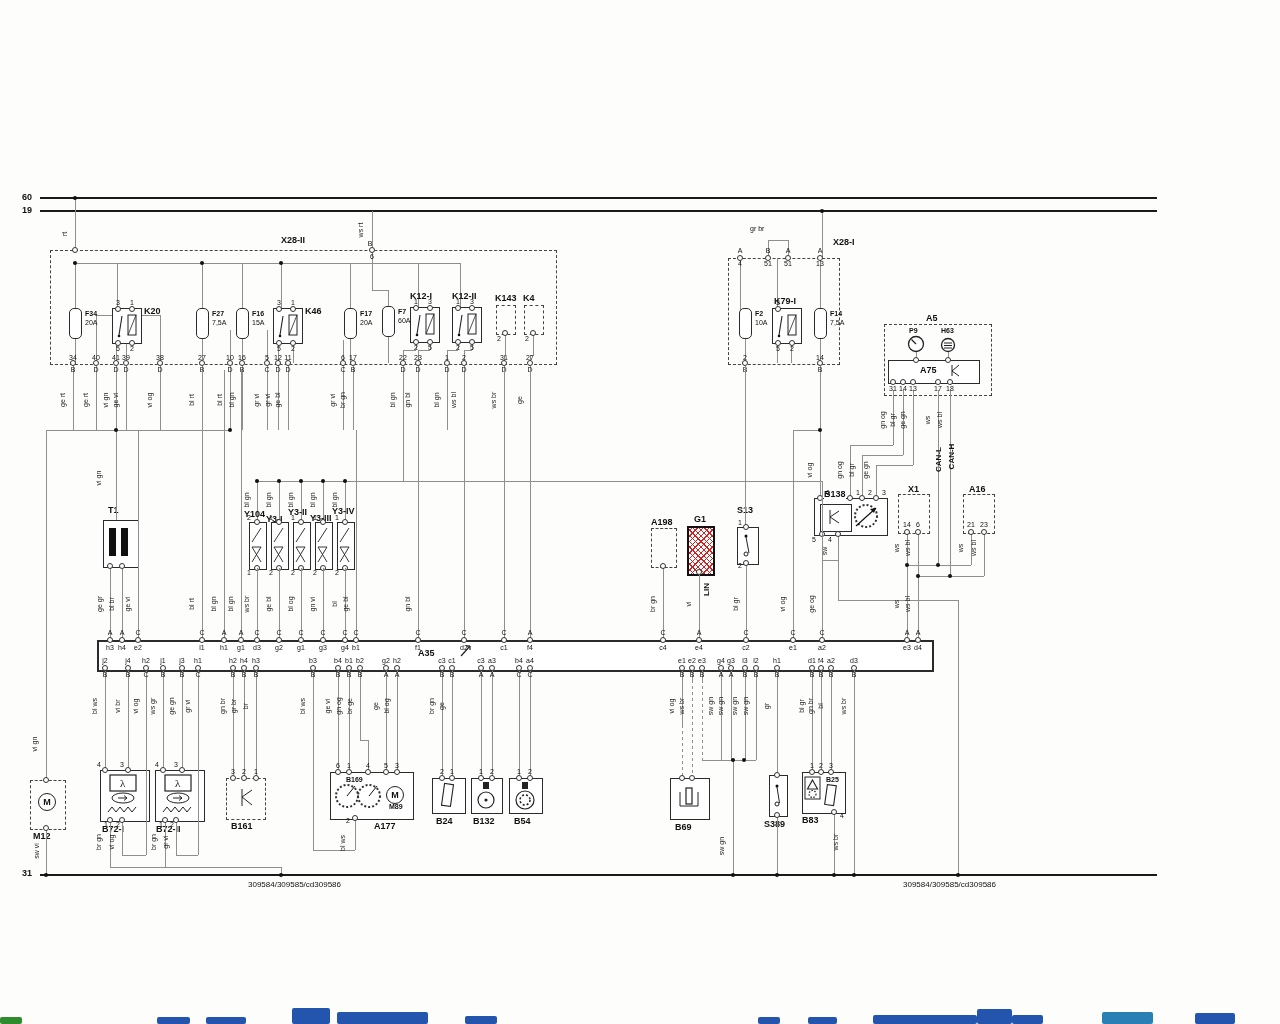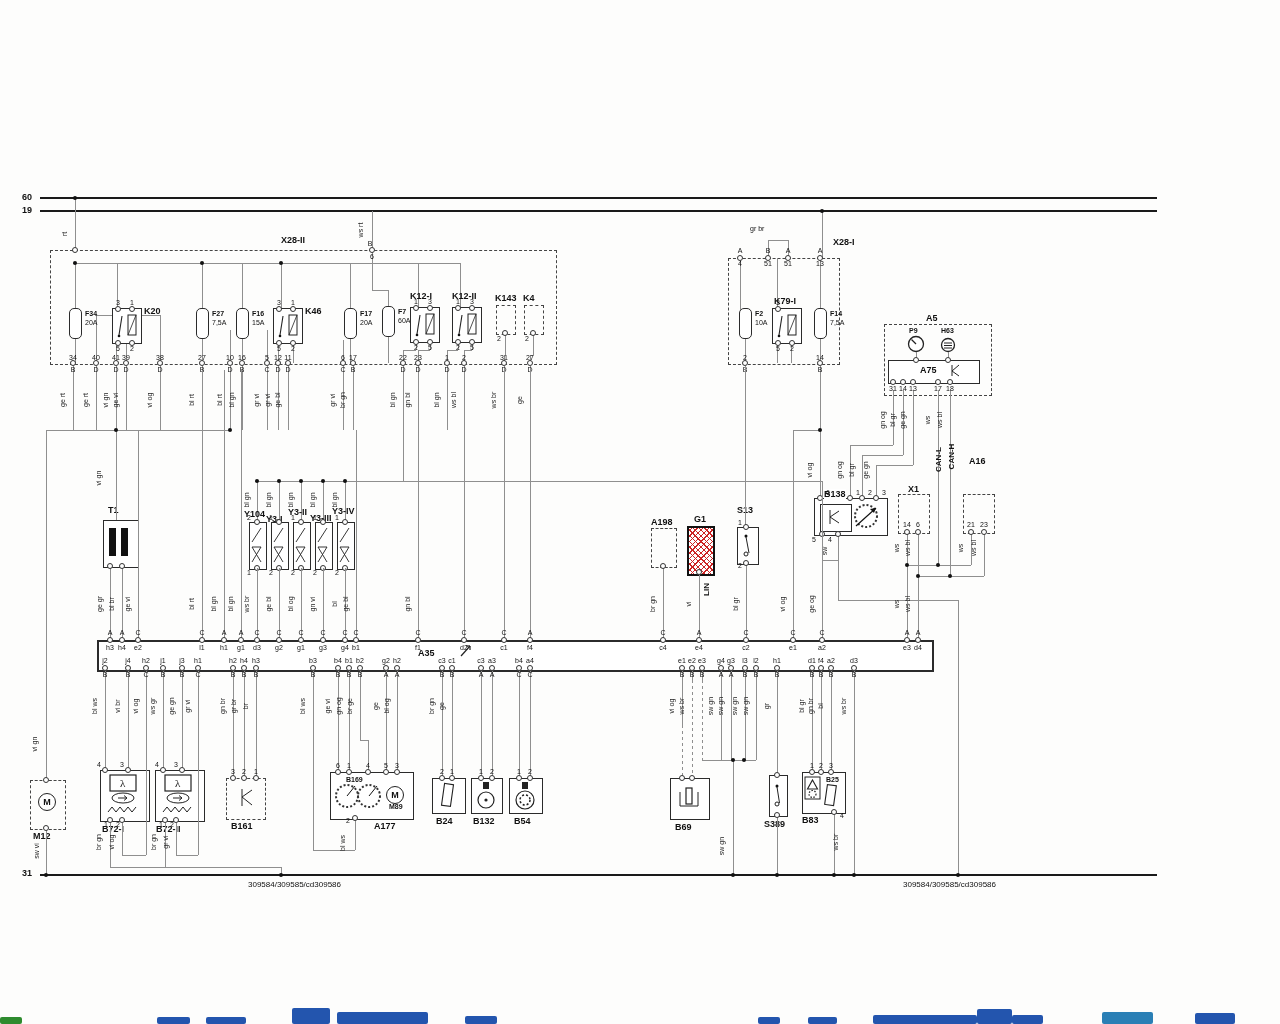--- a/index.html
+++ b/index.html
@@ -87,21 +87,21 @@
   </svg>
   <svg style="left:852px;top:502px;" width="32" height="30">
     <circle cx="14" cy="14" r="11" fill="none" stroke="#333" stroke-width="2" stroke-dasharray="2,2"></circle>
     <line x1="4" y1="24" x2="24" y2="6" stroke="#111" stroke-width="1.2"></line>
     <path d="M24,6 l-6,1 l4,4 z" fill="#111"></path>
   </svg>
 
   <div class="boxD" style="left:898px;top:494px;width:30px;height:38px;"></div>
   <span class="bl" style="left:908px;top:484px;">X1</span>
   <div class="boxD" style="left:963px;top:494px;width:30px;height:38px;"></div>
-  <span class="bl" style="left:969px;top:456px;">A16</span>
+  <span class="bl" style="left:969px;top:484px;">A16</span>
 
   <span class="bl" style="left:108px;top:505px;">T1</span>
   <div class="boxS" style="left:103px;top:520px;width:34px;height:46px;"></div>
   <div class="abs" style="left:109px;top:528px;width:7px;height:28px;background:#111;"></div>
   <div class="abs" style="left:121px;top:528px;width:7px;height:28px;background:#111;"></div>
 
   <div class="boxD" style="left:651px;top:528px;width:24px;height:38px;"></div>
   <span class="bl" style="left:651px;top:517px;">A198</span>
   <div class="hatch" style="left:687px;top:526px;width:24px;height:46px;"></div>
   <span class="bl" style="left:694px;top:514px;">G1</span>

